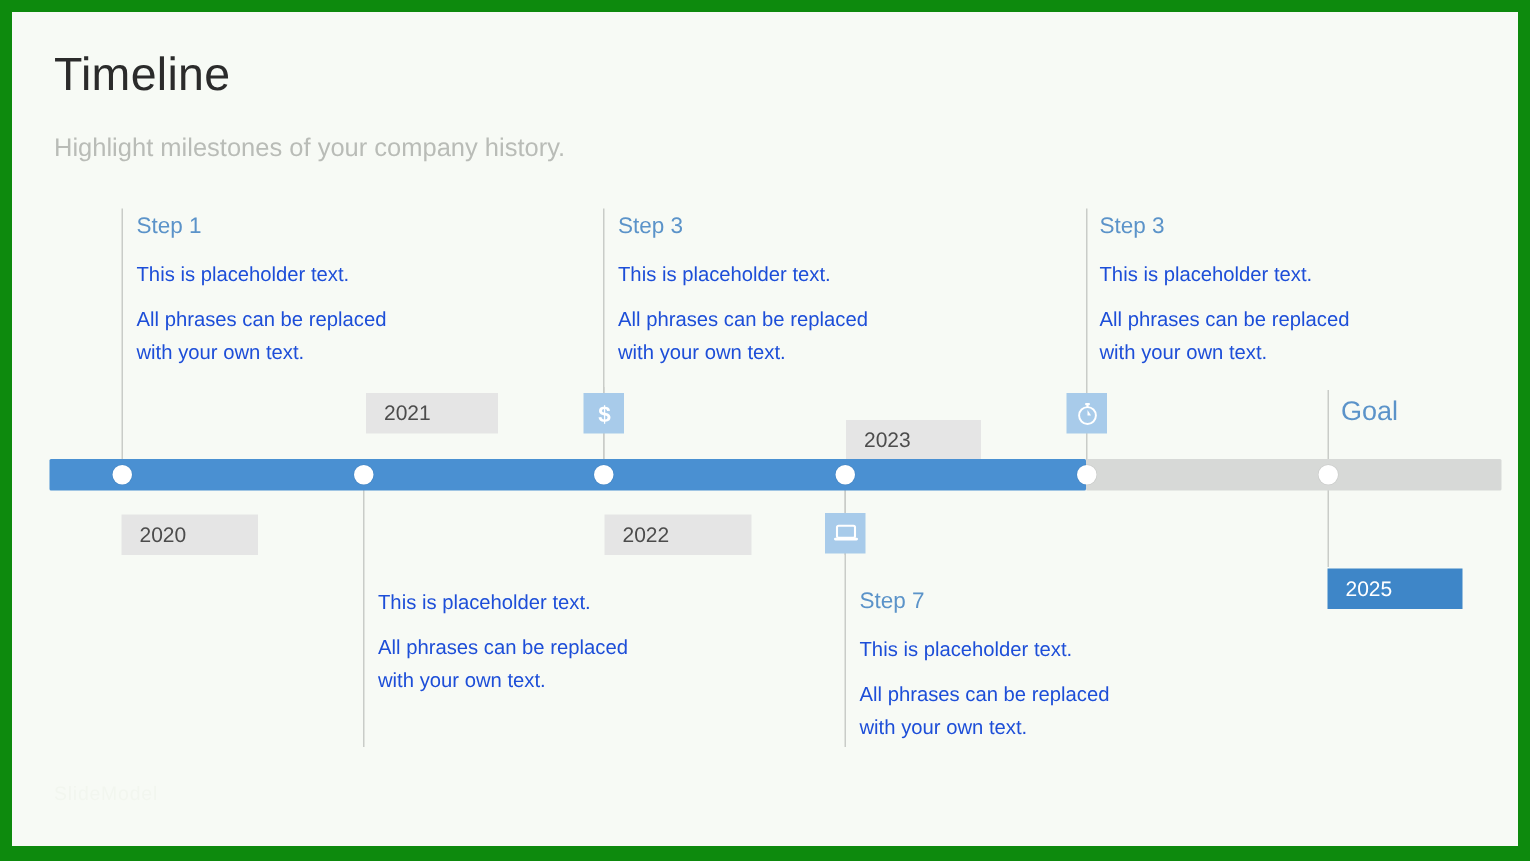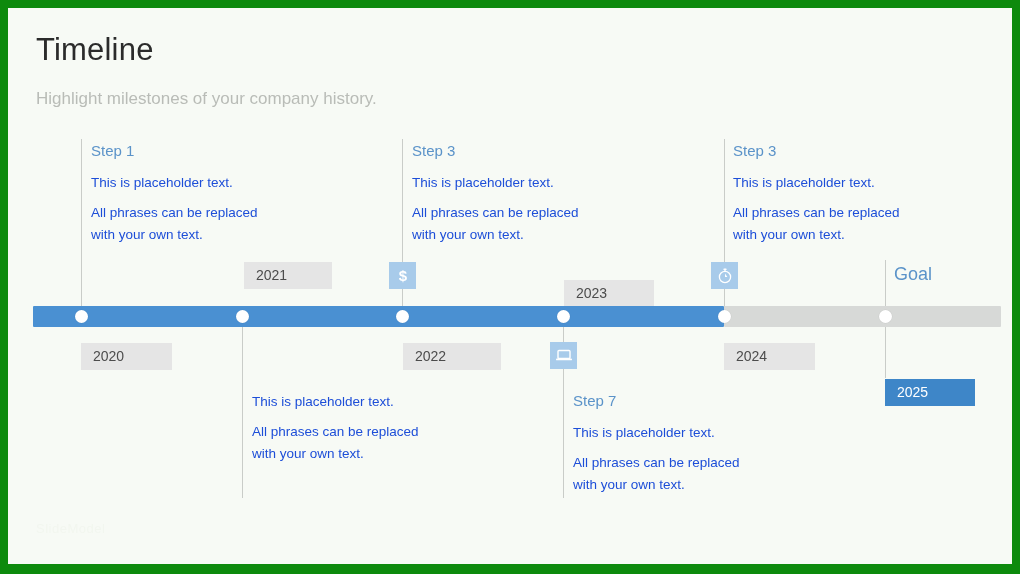--- a/index.html
+++ b/index.html
@@ -206,21 +206,20 @@
       <div class="step-line">This is placeholder  text.</div>
       <div class="step-line spaced">All phrases can be replaced</div>
       <div class="step-line">with your own text.</div>
     </div>
 
     <div class="year-chip" style="left:236px; top:254px; width:88px;">2021</div>
     <div class="year-chip" style="left:556px; top:254px; width:90px;margin-top:18px;">2023</div>
 
     <div class="year-chip" style="left:73px; top:335px; width:91px;">2020</div>
     <div class="year-chip" style="left:395px; top:335px; width:98px;">2022</div>
-    <div class="year-chip" style="left:716px; top:335px; width:91px;">2024</div>
     <div class="year-chip goal-chip" style="left:877px; top:334px; width:90px;">2025</div>
 
     <div id="goal-label" style="left:886px; top:256px;">Goal</div>
 
     <div class="icon-badge" style="left:381px; top:254px;">
       <svg width="16" height="18" viewBox="0 0 16 18" aria-hidden="true">
         <text x="8" y="14" text-anchor="middle" font-family="Liberation Sans, sans-serif" font-size="15" font-weight="bold" fill="#ffffff">$</text>
       </svg>
     </div>
 

